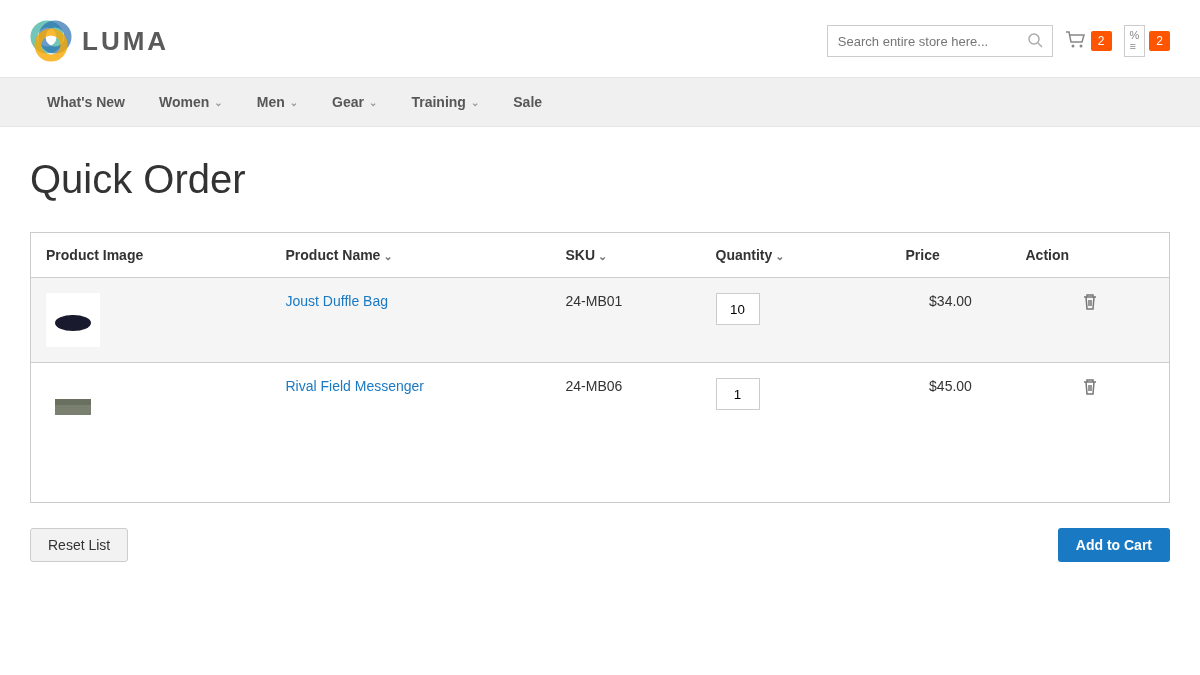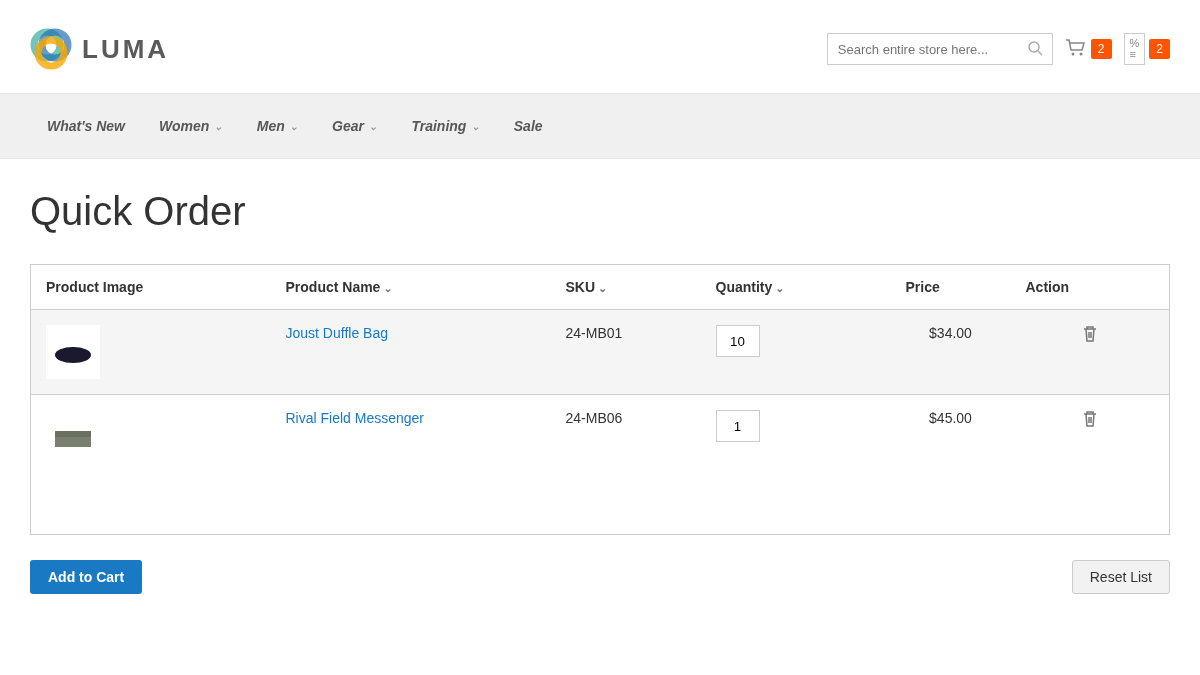--- a/index.html
+++ b/index.html
@@ -1,29 +1,29 @@
 <!DOCTYPE html>
 <html><head>
 <meta charset="utf-8">
 <style>
 * { box-sizing: border-box; margin: 0; padding: 0; }
 body { font-family: "Helvetica Neue", Helvetica, Arial, sans-serif; font-size: 14px; color: #333; background: #fff; }
-.container { max-width: 1180px; margin: 8px auto; padding: 0 20px; }
+.container { max-width: 1180px; margin: 0 auto; padding: 0 20px; }
 .header { display: flex; align-items: center; justify-content: space-between; padding: 20px 0 15px; }
 .logo { display: flex; align-items: center; gap: 10px; }
 .logo-text { font-size: 26px; font-weight: 600; letter-spacing: 3px; color: #5a5a5a; }
 .header-right { display: flex; align-items: center; gap: 12px; }
 .search-box { position: relative; width: 226px; }
 .search-box input { width: 100%; height: 32px; padding: 6px 35px 6px 10px; border: 1px solid #ccc; font-size: 13px; color: #999; }
 .search-box .search-icon { position: absolute; right: 10px; top: 8px; color: #aaa; }
 .cart-wrap { display: flex; align-items: center; gap: 4px; }
 .cart-icon, .compare-icon { display: inline-block; border: 1px solid #ccc; padding: 4px 5px; color: #888; }
 .badge { background: #ff5501; color: #fff; padding: 3px 7px; font-size: 12px; border-radius: 2px; }
 .nav { background: #f0f0f0; border-top: 1px solid #e5e5e5; border-bottom: 1px solid #e5e5e5; }
-.nav-list { display: flex; list-style: none; height: 48px; align-items: center; font-style: italic; }
+.nav-list { display: flex; list-style: none; height: 48px; align-items: center; }
 .nav-item { padding: 0 17px; font-weight: 600; color: #575757; font-size: 14px; display: flex; align-items: center; gap: 5px; cursor: pointer; }
 .nav-item .chev { font-size: 10px; color: #999; }
 .page-title { font-size: 40px; font-weight: 300; color: #333; margin: 30px 0 30px; }
 .quick-order-form { display: flex; align-items: flex-start; gap: 20px; margin-bottom: 35px; }
 .form-group label { display: block; font-weight: 600; margin-bottom: 8px; font-size: 14px; color: #333; }
 .form-group .req { color: #e02b27; margin-left: 5px; }
 .sku-input { width: 350px; height: 32px; border: 1px solid #ccc; padding: 0 8px; }
 .qty-input { width: 44px; height: 32px; border: 1px solid #ccc; text-align: center; }
 .btn { display: inline-block; padding: 8px 17px; border: 1px solid transparent; cursor: pointer; font-size: 14px; border-radius: 3px; }
 .btn-primary { background: #1979c3; color: #fff; font-weight: 600; }
@@ -162,16 +162,16 @@
         <td class="qty-cell"><input type="text" value="1" style=""></td>
         <td class="td-price">$45.00</td>
         <td class="td-action"><span class="trash"><svg width="16" height="18" viewBox="0 0 16 18">
                 <path d="M2 4h12M5 4V2h6v2M4 4l1 12h6l1-12M7 7v6M9 7v6" fill="none" stroke="#777" stroke-width="1.5"></path>
               </svg></span></td>
       </tr>
     </tbody>
   </table>
 
   <div class="actions-bar">
+    <button class="btn btn-secondary">Reset List</button>
     <button class="btn btn-primary">Add to Cart</button>
-    <button class="btn btn-secondary">Reset List</button>
   </div>
 </div>
 
 </body></html>

